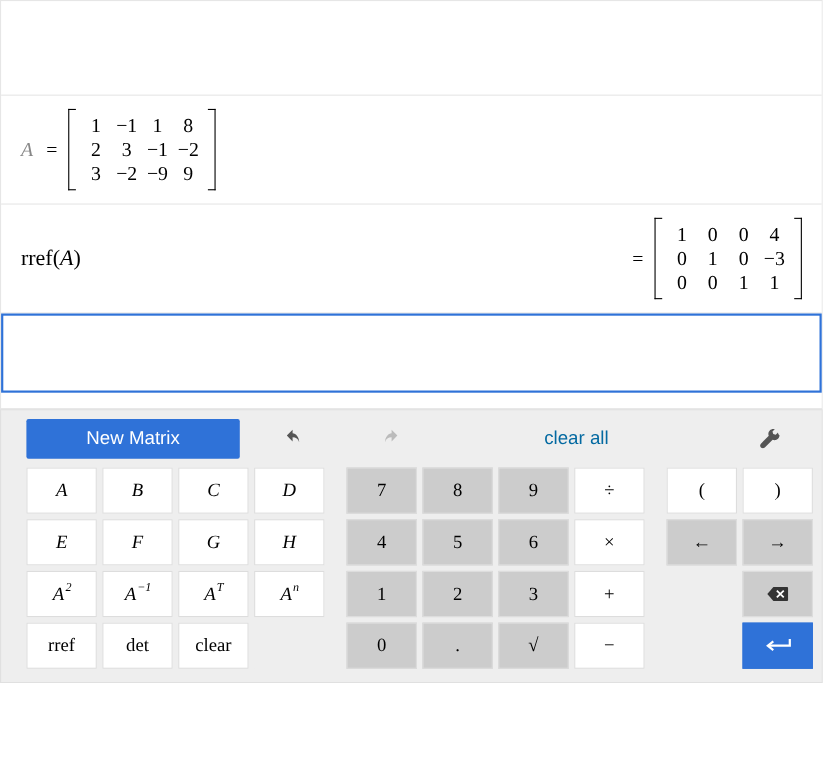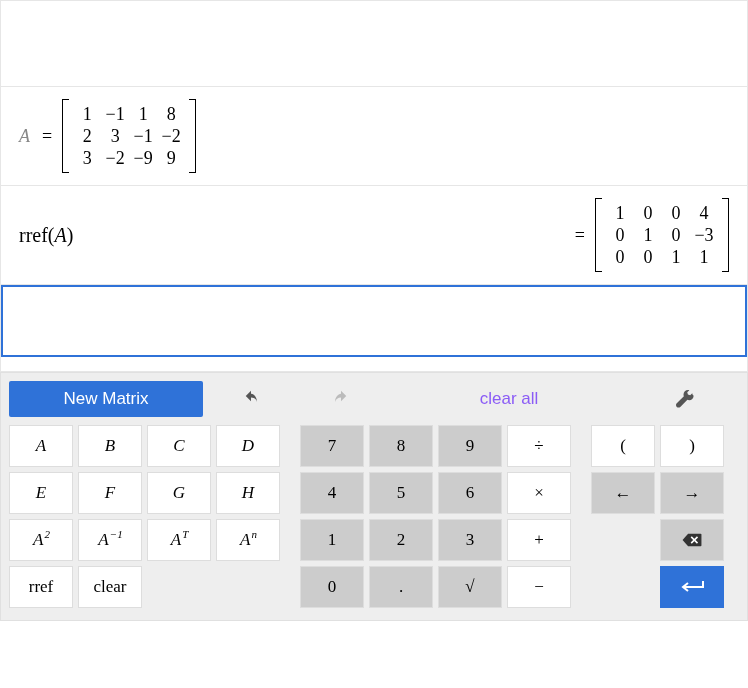--- a/index.html
+++ b/index.html
@@ -45,40 +45,40 @@
     grid-auto-rows: 22px;
     align-items: center;
     padding: 4px 4px;
     column-gap: 0;
   }
   .mcell { text-align: center; min-width: 28px; padding: 0 3px; }
 
   
   .kbd {
     background: #eee;
-    padding: 8px 10px 12px 8px;
+    padding: 8px 10px 12px 23px;
     font-family: Arial, Helvetica, sans-serif;
     border: 1px solid #e0e0e0;
   }
   .kbd-top {
     display: grid;
     grid-template-columns: 194px 84px 84px 240px 100px;
     gap: 6px;
     margin-bottom: 8px;
     align-items: stretch;
   }
   .kbd-top .topbtn {
     height: 36px;
     border: none;
     background: transparent;
     display: flex;
     align-items: center;
     justify-content: center;
     font-size: 17px;
-    color: #8b5cf6;
+    color: #0369a1;
   }
   .newmatrix {
     background: #2f72d8 !important;
     color: #fff !important;
     border-radius: 2px;
     font-size: 18px;
   }
 
   .kbd-grid {
     display: flex;
@@ -224,20 +224,21 @@
         </div>
         <div class="key ">
           <span>A</span>
           <span class="sup">T</span>
         </div>
         <div class="key ">
           <span>A</span>
           <span class="sup">n</span>
         </div>
         <div class="key roman">rref</div>
+        <div class="key roman">det</div>
         <div class="key roman">clear</div>
         <div class="key empty"></div>
       </div>
 
     <div class="pad nums" id="padNums">
         <div class="key dark roman">7</div>
         <div class="key dark roman">8</div>
         <div class="key dark roman">9</div>
         <div class="key roman">÷</div>
         <div class="key dark roman">4</div>

